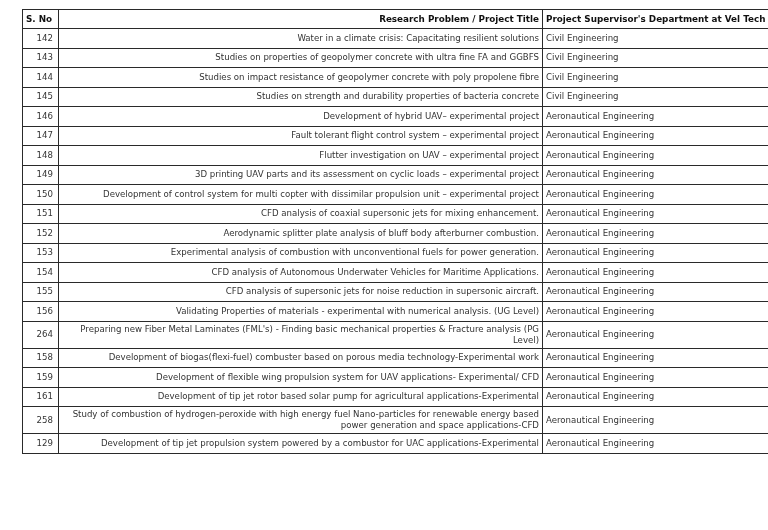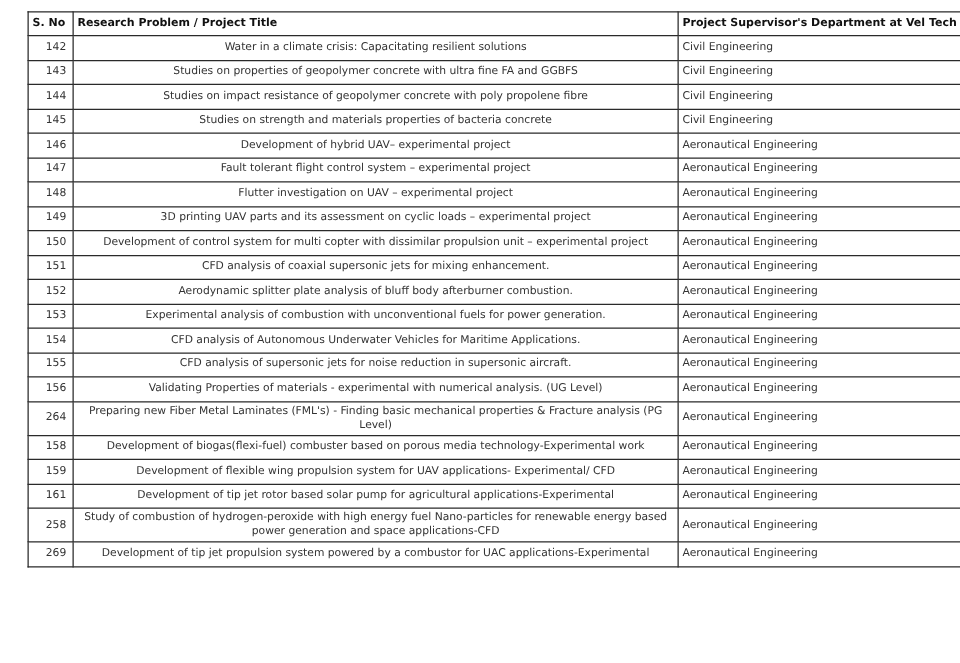--- a/index.html
+++ b/index.html
@@ -6,22 +6,22 @@
   body { width: 768px; height: 530px; position: relative; overflow: hidden;
          font-family: "DejaVu Sans", sans-serif; color: #333; }
   table.proj { position: absolute; left: 22px; top: 9px; width: 754px;
                border-collapse: collapse; table-layout: fixed; font-size: 8.6px; }
   table.proj th, table.proj td { border: 1.5px solid #2a2a2a; padding: 0 3px; vertical-align: middle; }
   table.proj th { height: 18px; font-weight: bold; color: #111; font-size: 8.8px; }
   table.proj td { height: 18.5px; line-height: 11px; }
   table.proj tr.tall td { height: 26px; }
   .c-no { width: 27px; text-align: right; padding-right: 5px !important; }
   th.c-no { text-align: left; padding-left: 3px !important; }
-  .c-title { width: 477px; text-align: center; }
-  th.c-title { text-align: left; padding-right: 0; }
+  .c-title { width: 477px; text-align: right; }
+  th.c-title { text-align: right; padding-right: 0; }
   .c-dept { text-align: left; }
 </style>
 </head>
 <body>
 
 <table class="proj">
   <thead>
     <tr>
       <th class="c-no">S. No</th>
       <th class="c-title">Research Problem / Project Title</th>
@@ -39,21 +39,21 @@
         <td class="c-title">Studies on properties of geopolymer concrete with ultra fine FA and GGBFS</td>
         <td class="c-dept">Civil Engineering</td>
       </tr>
       <tr>
         <td class="c-no">144</td>
         <td class="c-title">Studies on impact resistance of geopolymer concrete with poly propolene fibre</td>
         <td class="c-dept">Civil Engineering</td>
       </tr>
       <tr>
         <td class="c-no">145</td>
-        <td class="c-title">Studies on strength and materials properties of bacteria concrete</td>
+        <td class="c-title">Studies on strength and durability properties of bacteria concrete</td>
         <td class="c-dept">Civil Engineering</td>
       </tr>
       <tr>
         <td class="c-no">146</td>
         <td class="c-title">Development of hybrid UAV– experimental project</td>
         <td class="c-dept">Aeronautical Engineering</td>
       </tr>
       <tr>
         <td class="c-no">147</td>
         <td class="c-title">Fault tolerant flight control system – experimental project</td>
@@ -123,18 +123,18 @@
         <td class="c-no">161</td>
         <td class="c-title">Development of tip jet rotor based solar pump for agricultural applications-Experimental</td>
         <td class="c-dept">Aeronautical Engineering</td>
       </tr>
       <tr class="tall">
         <td class="c-no">258</td>
         <td class="c-title">Study of combustion of hydrogen-peroxide with high energy fuel Nano-particles for renewable energy based power generation and space applications-CFD</td>
         <td class="c-dept">Aeronautical Engineering</td>
       </tr>
       <tr>
-        <td class="c-no">269</td>
+        <td class="c-no">129</td>
         <td class="c-title">Development of tip jet propulsion system powered by a combustor for UAC applications-Experimental</td>
         <td class="c-dept">Aeronautical Engineering</td>
       </tr>
     </tbody>
 </table>
 
 </body></html>

